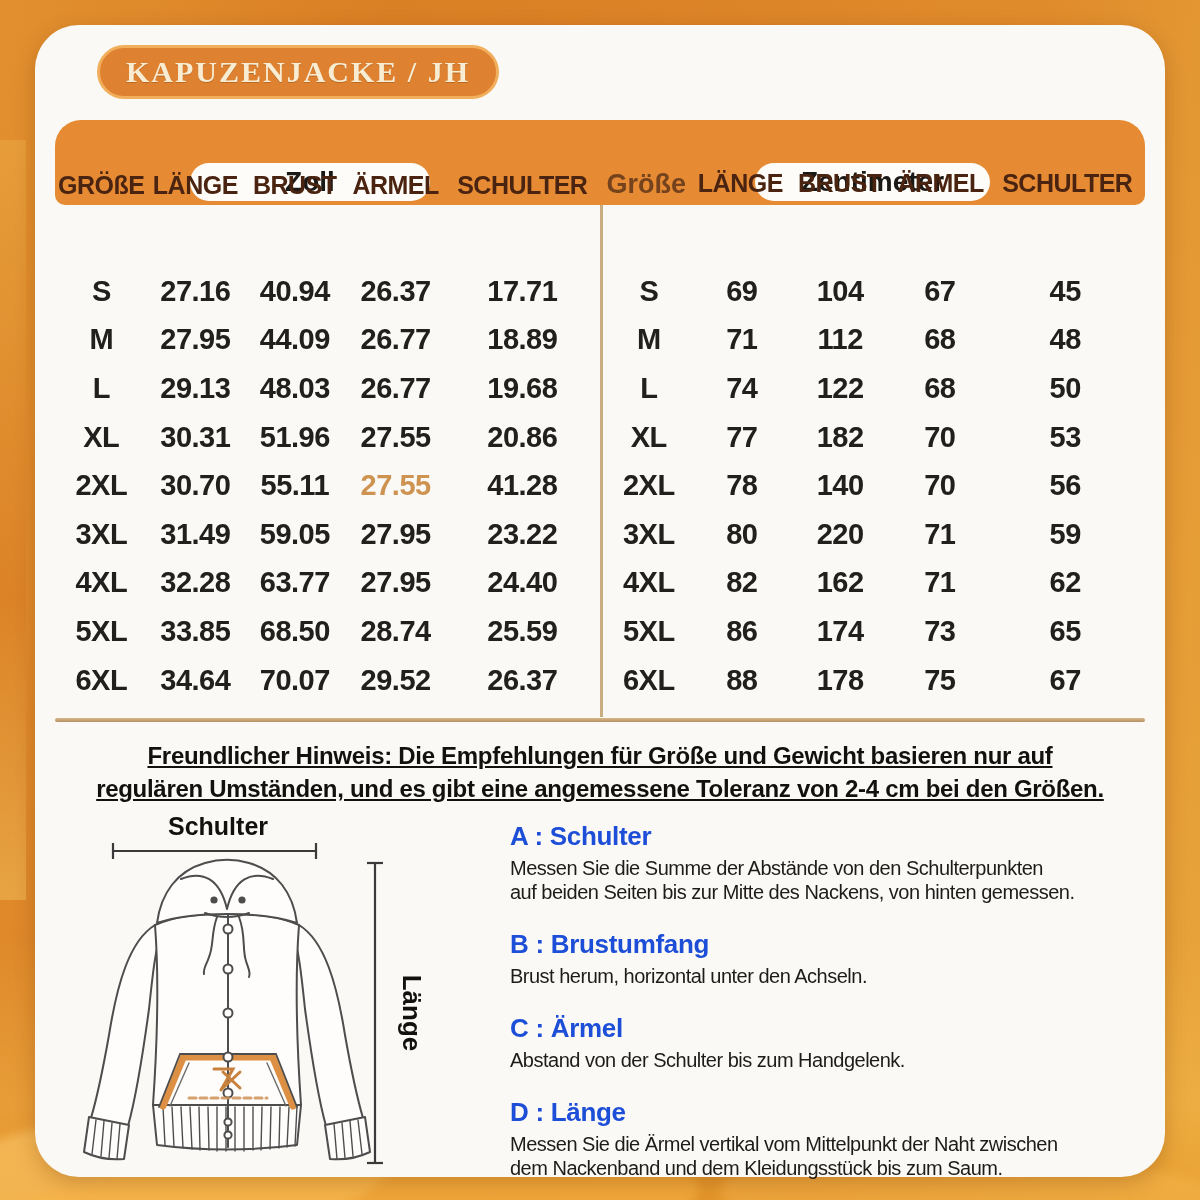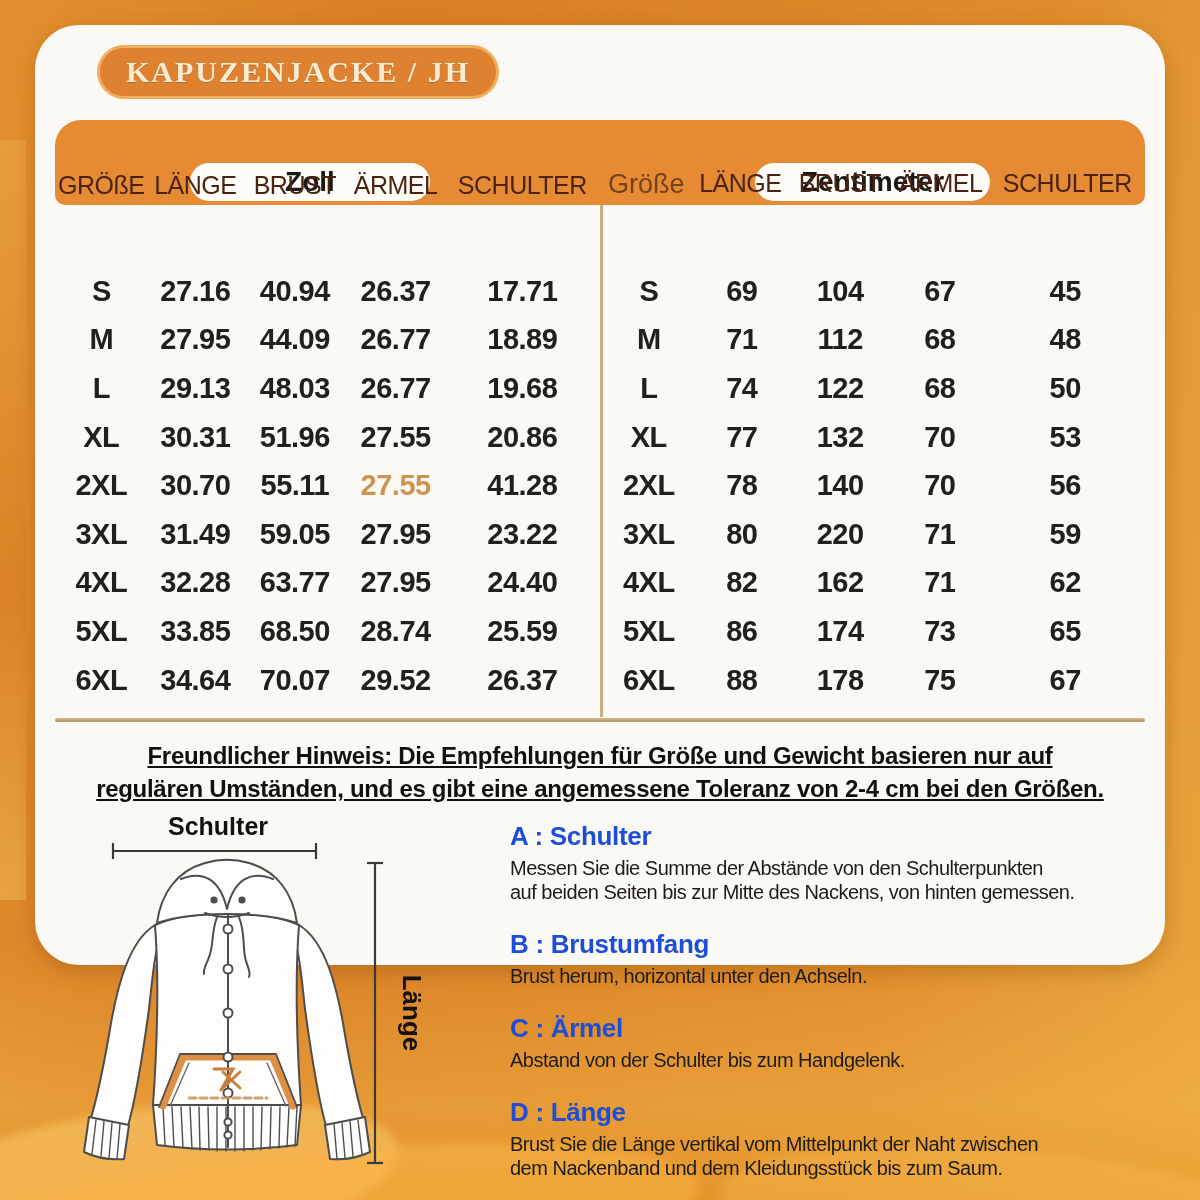--- a/index.html
+++ b/index.html
@@ -10,40 +10,40 @@
       linear-gradient(180deg, rgba(0,0,0,0) 78%, rgba(244,183,74,.45) 92%, rgba(233,158,42,.6) 100%),
       linear-gradient(100deg,#E2902F 0%,#D97F24 28%,#DC8528 55%,#E08C2C 75%,#E8A63C 100%);
   }
   .bg-streak{position:absolute;left:0;top:140px;width:26px;height:760px;
     background:linear-gradient(180deg,#E9A33E,#D97F24 60%,#EBAF4C);opacity:.7;}
   .bg-wave{position:absolute;border-radius:50%;filter:blur(5px);}
   .bg-wave.w1{left:-120px;bottom:-60px;width:520px;height:150px;background:rgba(255,209,116,.5);transform:rotate(-8deg);}
   .bg-wave.w2{left:-60px;bottom:-90px;width:760px;height:140px;background:rgba(250,180,70,.55);transform:rotate(-5deg);}
   .bg-wave.w3{right:-80px;bottom:-70px;width:560px;height:120px;background:rgba(250,190,90,.35);transform:rotate(4deg);}
 
-  .card{position:absolute;left:35px;top:25px;width:1130px;height:940px;
+  .card{position:absolute;left:35px;top:25px;width:1130px;height:1152px;
     background:#FBF9F5;border-radius:44px;box-shadow:0 6px 20px rgba(110,55,0,.28);}
 
   .title-pill{position:absolute;left:62px;top:20px;width:402px;height:54px;
     background:#DE8130;border:3px solid #F1AE5C;border-radius:30px;
     display:flex;align-items:center;justify-content:center;box-sizing:border-box;
     font-family:"Liberation Serif",serif;font-weight:bold;font-size:30px;
     letter-spacing:2px;color:#F8EDD3;text-shadow:0 1px 0 rgba(120,60,10,.35);}
 
   .header-bar{position:absolute;left:20px;top:95px;width:1090px;height:85px;
     background:#E68B33;border-radius:26px 26px 10px 10px;display:flex;}
   .hb-half{position:relative;width:545px;height:100%;}
   .unit-pill{position:absolute;top:7px;height:38px;background:#FDFCF8;border-radius:19px;
     display:flex;align-items:center;justify-content:center;
     font-weight:bold;font-size:28px;color:#1B1916;margin-top:36px;}
   .pill-inch{left:135px;width:240px;}
   .pill-cm{left:155px;width:235px;text-align:center;}
   .half-headers{position:absolute;left:0;right:0;bottom:5px;display:grid;
     grid-template-columns:17% 17.5% 19% 18% 28.5%;}
-  .hcell{text-align:center;font-weight:normal;font-size:25px;letter-spacing:-0.5px;
+  .hcell{text-align:center;font-weight:bold;font-size:25px;letter-spacing:-0.5px;
     color:#4A2410;white-space:nowrap;margin-top:44px;}
   .hcell.col-groesse{color:#74421C;font-size:27px;letter-spacing:0;}
 
   .tbody{position:absolute;left:20px;top:180px;width:1090px;height:512px;display:flex;}
   .tbody-half{width:545px;box-sizing:border-box;padding-top:62px;}
   .tbody-half.cm{border-left:3px solid #C9AE82;width:542px;}
   .trow{height:48.6px;display:grid;grid-template-columns:17% 17.5% 19% 18% 28.5%;align-items:center;}
   .tcell{text-align:center;font-weight:bold;font-size:29px;color:#21201E;letter-spacing:-0.5px;}
 
   .rule{position:absolute;left:20px;top:693px;width:1090px;height:4px;border-radius:2px;
@@ -179,21 +179,21 @@
         <div class="trow">
           <div class="tcell size-col">L</div>
           <div class="tcell">74</div>
           <div class="tcell">122</div>
           <div class="tcell">68</div>
           <div class="tcell">50</div>
         </div>
         <div class="trow">
           <div class="tcell size-col">XL</div>
           <div class="tcell">77</div>
-          <div class="tcell">132</div>
+          <div class="tcell">182</div>
           <div class="tcell">70</div>
           <div class="tcell">53</div>
         </div>
         <div class="trow">
           <div class="tcell size-col">2XL</div>
           <div class="tcell">78</div>
           <div class="tcell">140</div>
           <div class="tcell">70</div>
           <div class="tcell">56</div>
         </div>
@@ -310,18 +310,18 @@
     <div class="ins-section">
       <div class="ins-head">B : Brustumfang</div>
       <div class="ins-line">Brust herum, horizontal unter den Achseln.</div>
     </div>
     <div class="ins-section">
       <div class="ins-head">C : Ärmel</div>
       <div class="ins-line">Abstand von der Schulter bis zum Handgelenk.</div>
     </div>
     <div class="ins-section">
       <div class="ins-head">D : Länge</div>
-      <div class="ins-line">Brust Sie die Länge vertikal vom Mittelpunkt der Naht zwischen</div>
+      <div class="ins-line">Messen Sie die Ärmel vertikal vom Mittelpunkt der Naht zwischen</div>
       <div class="ins-line">dem Nackenband und dem Kleidungsstück bis zum Saum.</div>
     </div>
   </div>
 
 </div>
 
 </body></html>

